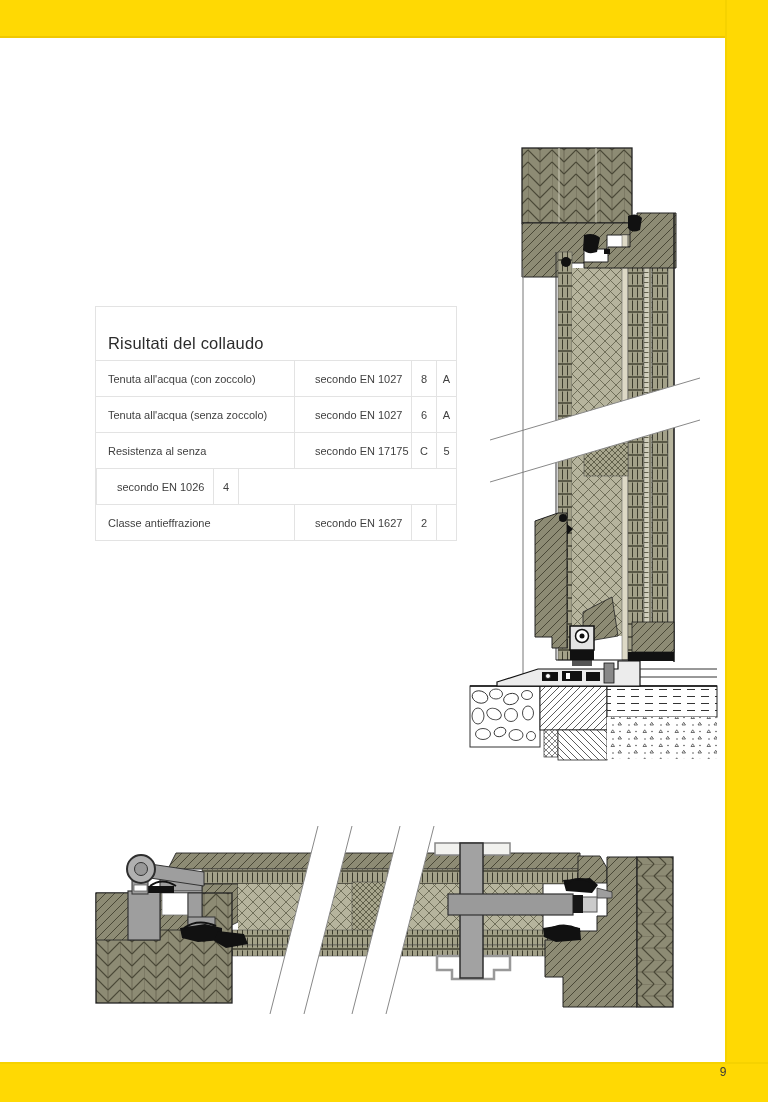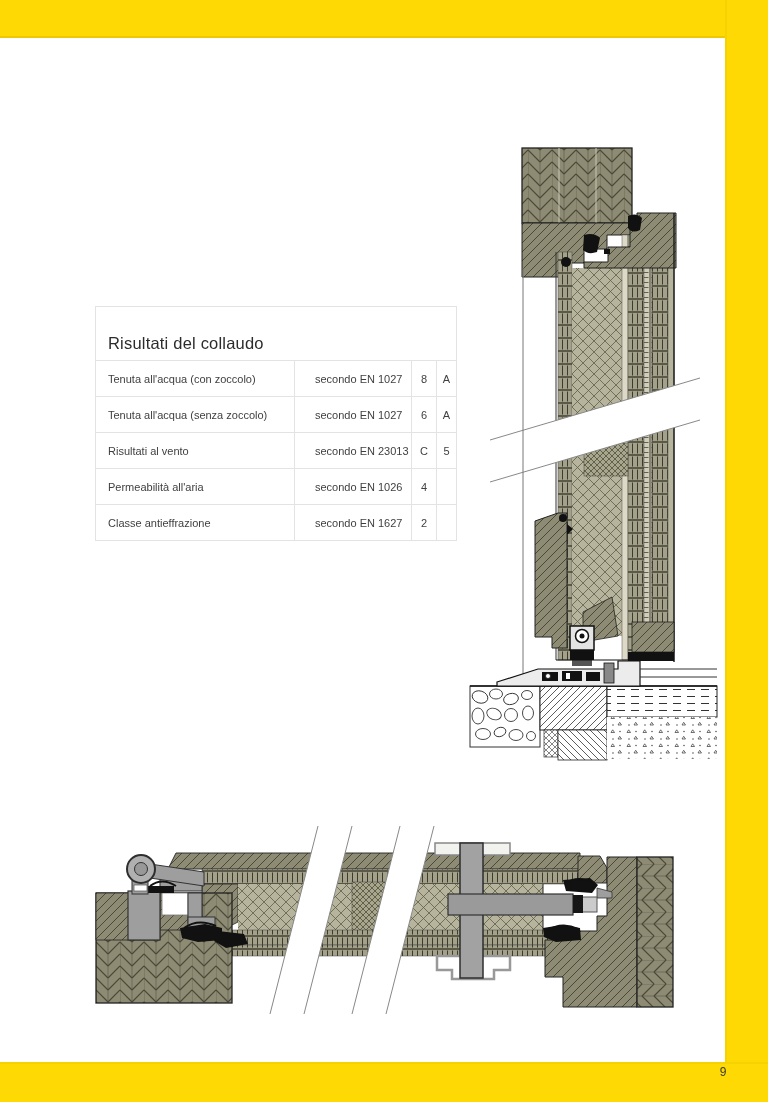--- a/index.html
+++ b/index.html
@@ -45,27 +45,26 @@
       <div class="c3">8</div>
       <div class="c4">A</div>
     </div>
     <div class="t-row">
       <div class="c1">Tenuta all'acqua (senza zoccolo)</div>
       <div class="c2">secondo EN 1027</div>
       <div class="c3">6</div>
       <div class="c4">A</div>
     </div>
     <div class="t-row">
-      <div class="c1">Risultati al vento</div>
-      <div class="c2">secondo EN 23013</div>
+      <div class="c1">Resistenza al senza</div>
+      <div class="c2">secondo EN 17175</div>
       <div class="c3">C</div>
       <div class="c4">5</div>
     </div>
     <div class="t-row">
-      <div class="c1">Permeabilità all'aria</div>
       <div class="c2">secondo EN 1026</div>
       <div class="c3">4</div>
       <div class="c4"></div>
     </div>
     <div class="t-row">
       <div class="c1">Classe antieffrazione</div>
       <div class="c2">secondo EN 1627</div>
       <div class="c3">2</div>
       <div class="c4"></div>
     </div>

